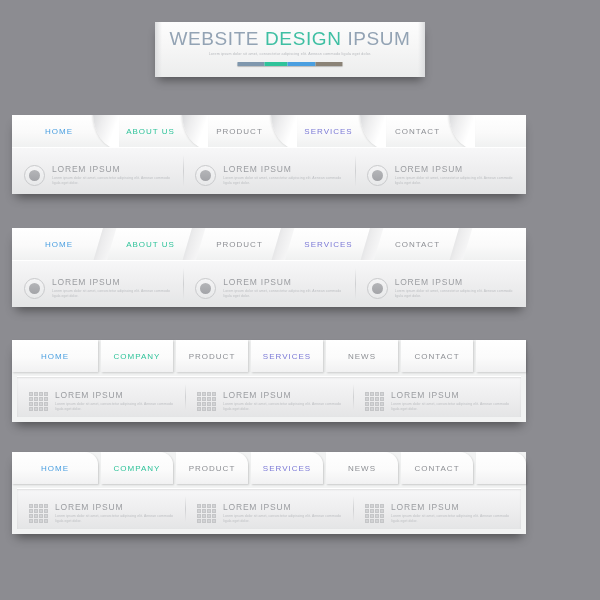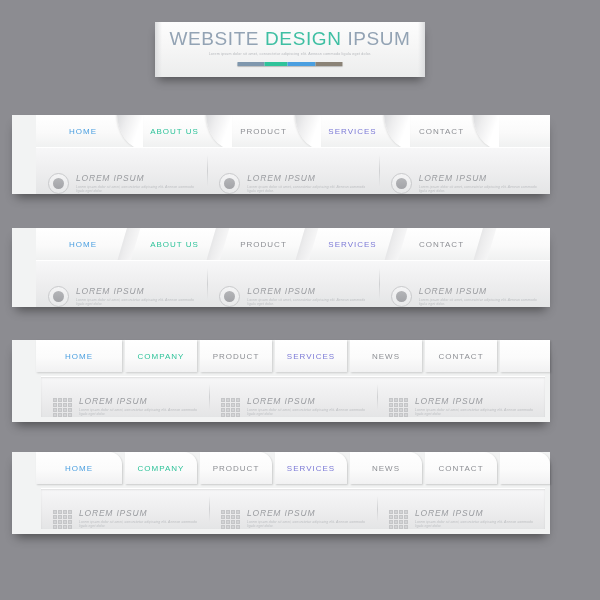--- a/index.html
+++ b/index.html
@@ -79,21 +79,20 @@
   }
   .accent-seg { height: 100%; }
 
   
   .panel {
     position: absolute;
     left: 12px;
     width: 514px;
     box-shadow: 0 7px 10px -4px rgba(0,0,0,0.45);
     background: #f2f3f3;
-    padding-left: 24px;
   }
 
   
   .navstrip {
     position: relative;
     height: 32px;
     background: linear-gradient(180deg, #ffffff 0%, #fafafa 55%, #f0f1f1 100%);
     display: flex;
     overflow: hidden;
   }
@@ -168,25 +167,24 @@
   }
   .content.inset {
     margin: 4px 5px 5px 5px;
     height: 40px;
     box-shadow: inset 0 1px 2px rgba(0,0,0,0.10);
   }
   .cell {
     position: relative;
     flex: 1 1 0;
     display: flex;
-    align-items: flex-end;
+    align-items: center;
     padding: 7px 8px 0 12px;
     height: 100%;
     box-sizing: border-box;
-    font-style: italic;
   }
   .cell + .cell::before {
     content: "";
     position: absolute;
     left: 0;
     top: 7px;
     bottom: 7px;
     width: 1px;
     background: linear-gradient(180deg, rgba(255,255,255,0) 0%, #cfd0d2 50%, rgba(255,255,255,0) 100%);
   }

